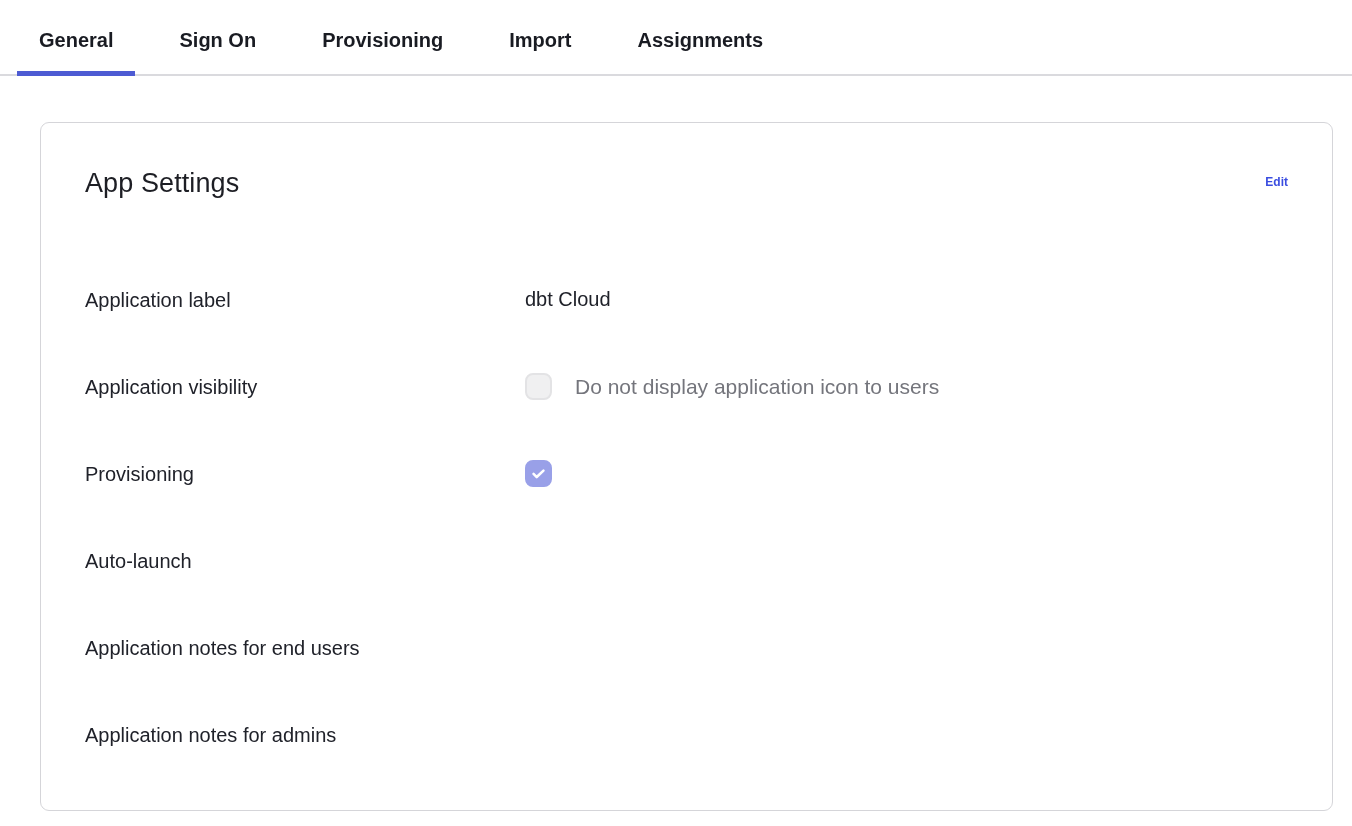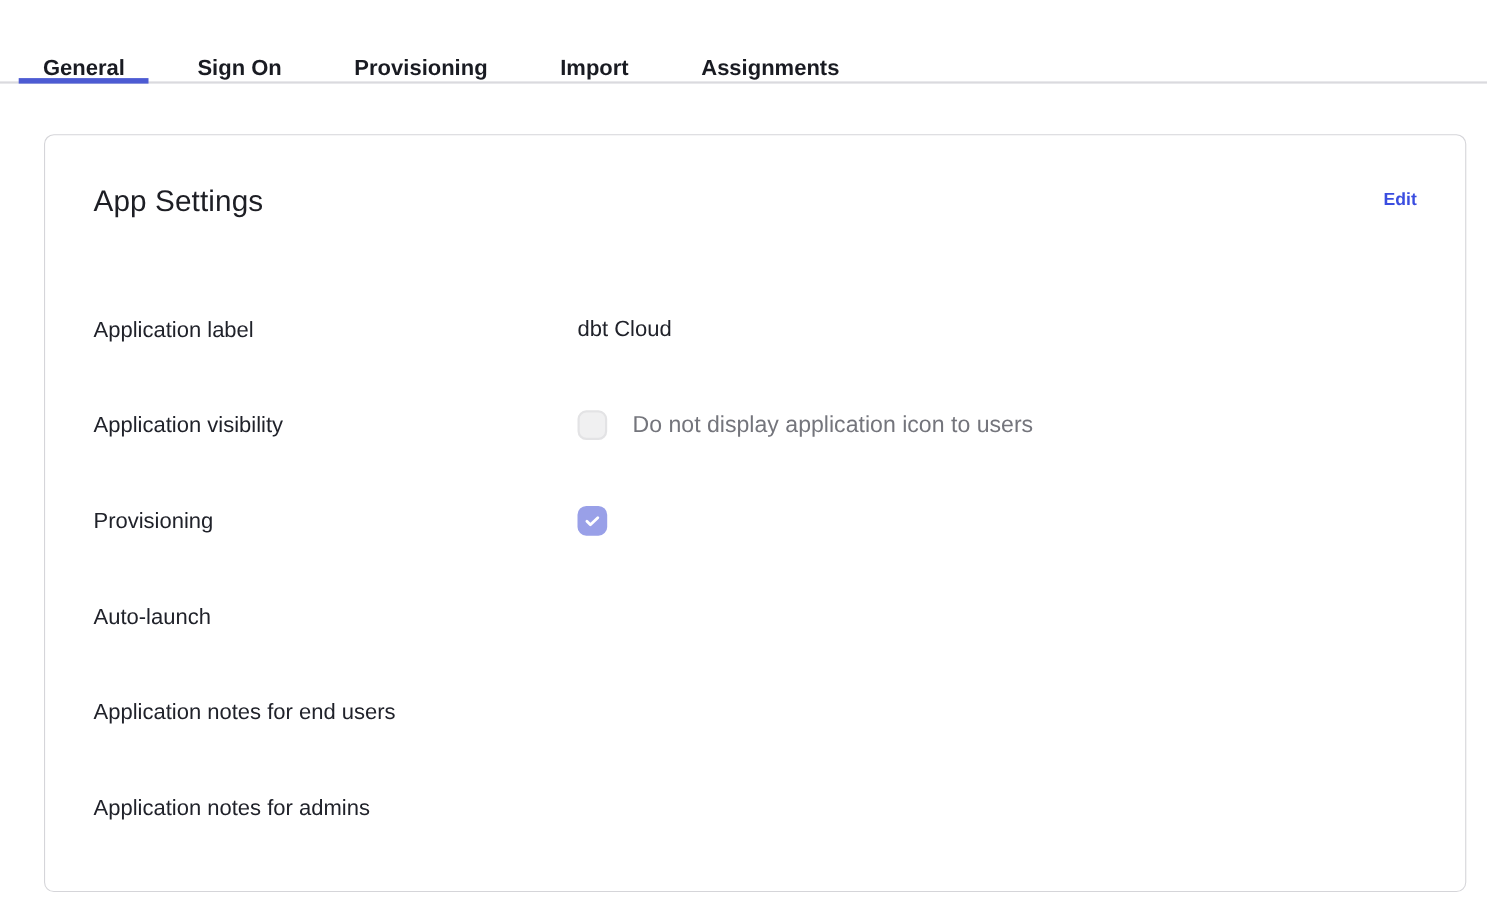--- a/index.html
+++ b/index.html
@@ -23,21 +23,21 @@
   
   .tabbar {
     display: flex;
     align-items: stretch;
     height: 76px;
     padding-left: 17px;
     border-bottom: 2px solid #dadade;
   }
   .tab {
     display: flex;
-    align-items: flex-end;
+    align-items: center;
     padding: 6px 22px 0;
     margin-right: 22px;
     font-size: 20px;
     font-weight: 700;
     color: #191b22;
     position: relative;
     cursor: pointer;
     white-space: nowrap;
   }
   .tab.active::after {
@@ -65,21 +65,21 @@
     align-items: flex-start;
   }
   .card-title {
     font-size: 27px;
     font-weight: 400;
     color: #1d1e24;
     line-height: 32px;
     letter-spacing: 0.1px;
   }
   .edit-link {
-    font-size: 16px;
+    font-size: 12px;
     font-weight: 700;
     color: var(--edit-link, #3a4de0);
     text-decoration: none;
     cursor: pointer;
     line-height: 30px;
   }
   
   .rows { margin-top: 88px; }
   .row {
     display: flex;

